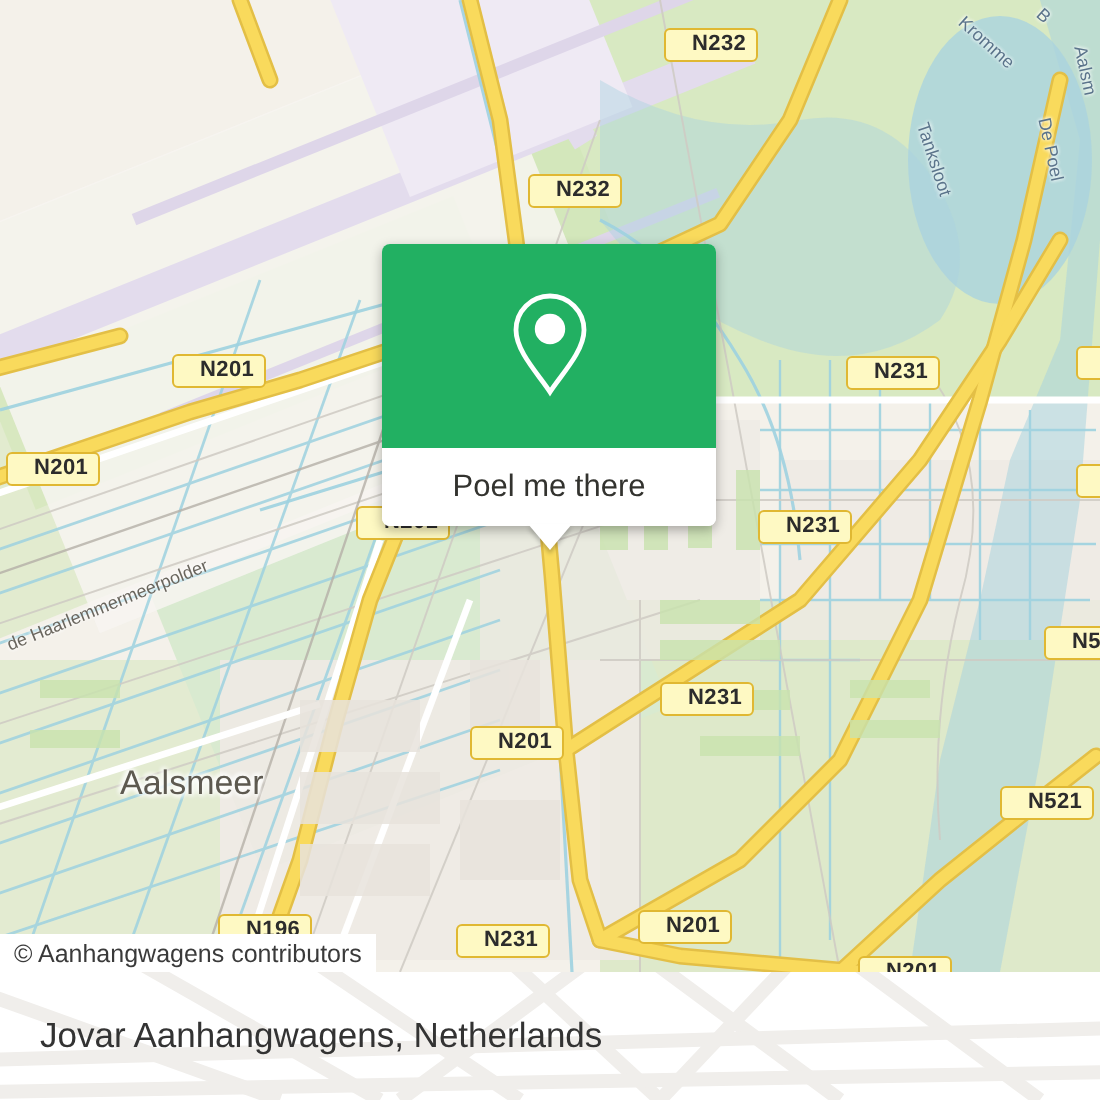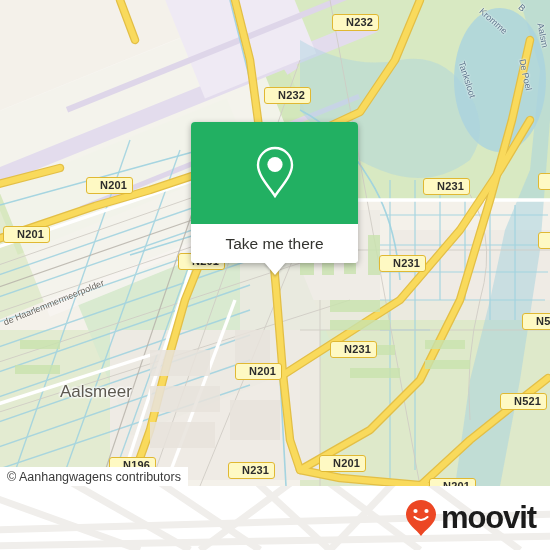--- a/index.html
+++ b/index.html
@@ -220,21 +220,21 @@
     <div class="slabel" style="left:2px;top:318px;transform:rotate(-22deg);transform-origin:left top">de Haarlemmermeerpolder</div>
 
     <div class="card">
       <div class="card-top">
         <svg width="50" height="60" viewBox="0 0 50 60">
           <path d="M25 5 C34.4 5 42 12.6 42 22 C42 33 30 45 25 53 C20 45 8 33 8 22 C8 12.6 15.6 5 25 5 Z" fill="none" stroke="#ffffff" stroke-width="2.4"></path>
           <circle cx="25" cy="21.5" r="7.6" fill="#ffffff"></circle>
         </svg>
       </div>
       <div class="card-bottom">
-        <span class="card-label">Take me there</span>
+        <span class="card-label">Poel me there</span>
       </div>
     </div>
     <div class="tail"></div>
 
     <div class="attrib">
       <span>© Aanhangwagens contributors</span>
     </div>
   </div>
 
   <div class="footer">
@@ -245,24 +245,16 @@
         <path d="M150,-10 L260,64"></path>
           <path d="M250,-10 L330,64"></path>
         <path d="M320,-10 L420,64"></path>
           <path d="M420,-10 L520,64"></path>
         <path d="M-10,44 L560,28"></path>
           <path d="M-10,60 L560,50"></path>
         <path d="M200,64 L300,-10"></path>
           <path d="M330,64 L400,-10"></path>
       </g>
     </svg>
-    <div class="brand">
-      <svg width="34" height="38" viewBox="0 0 34 38">
-        <path d="M17 1 C25.3 1 32 7.6 32 15.6 C32 25 21 31 17 37 C13 31 2 25 2 15.6 C2 7.6 8.7 1 17 1 Z" fill="#ec4724"></path>
-        <circle cx="11.5" cy="12" r="2.1" fill="#ffffff"></circle>
-        <circle cx="22.5" cy="12" r="2.1" fill="#ffffff"></circle>
-        <path d="M10.5 18 Q17 24 23.5 18" stroke="#ffffff" stroke-width="2.1" fill="none" stroke-linecap="round"></path>
-      </svg>
-      <span class="brand-word">moovit</span>
-    </div>
+    <div class="footer-title">Jovar Aanhangwagens, Netherlands</div>
   </div>
 
 </div>
 
 </body></html>

